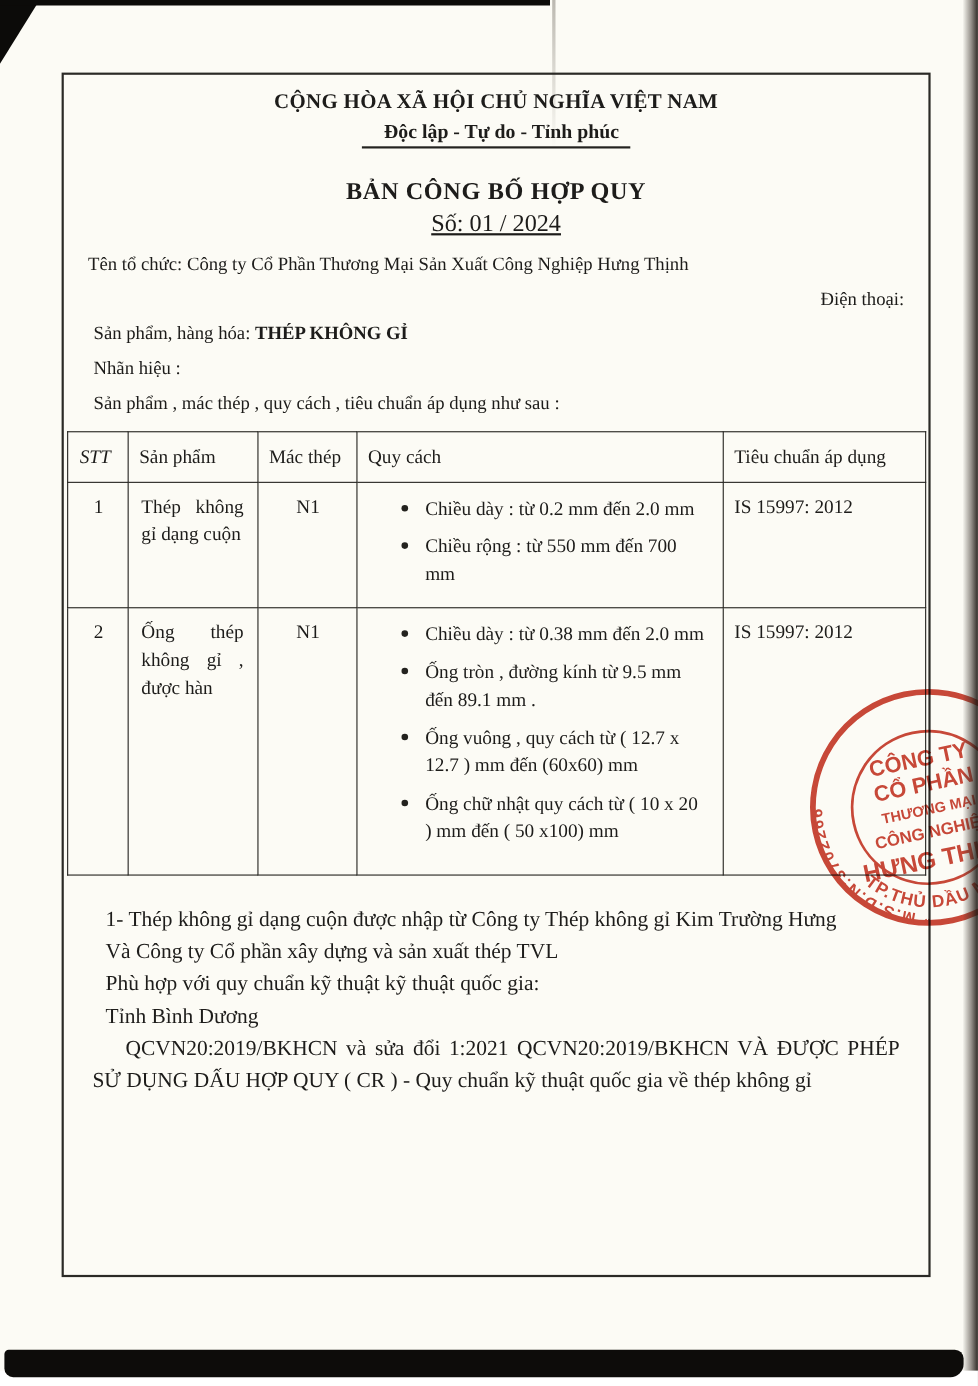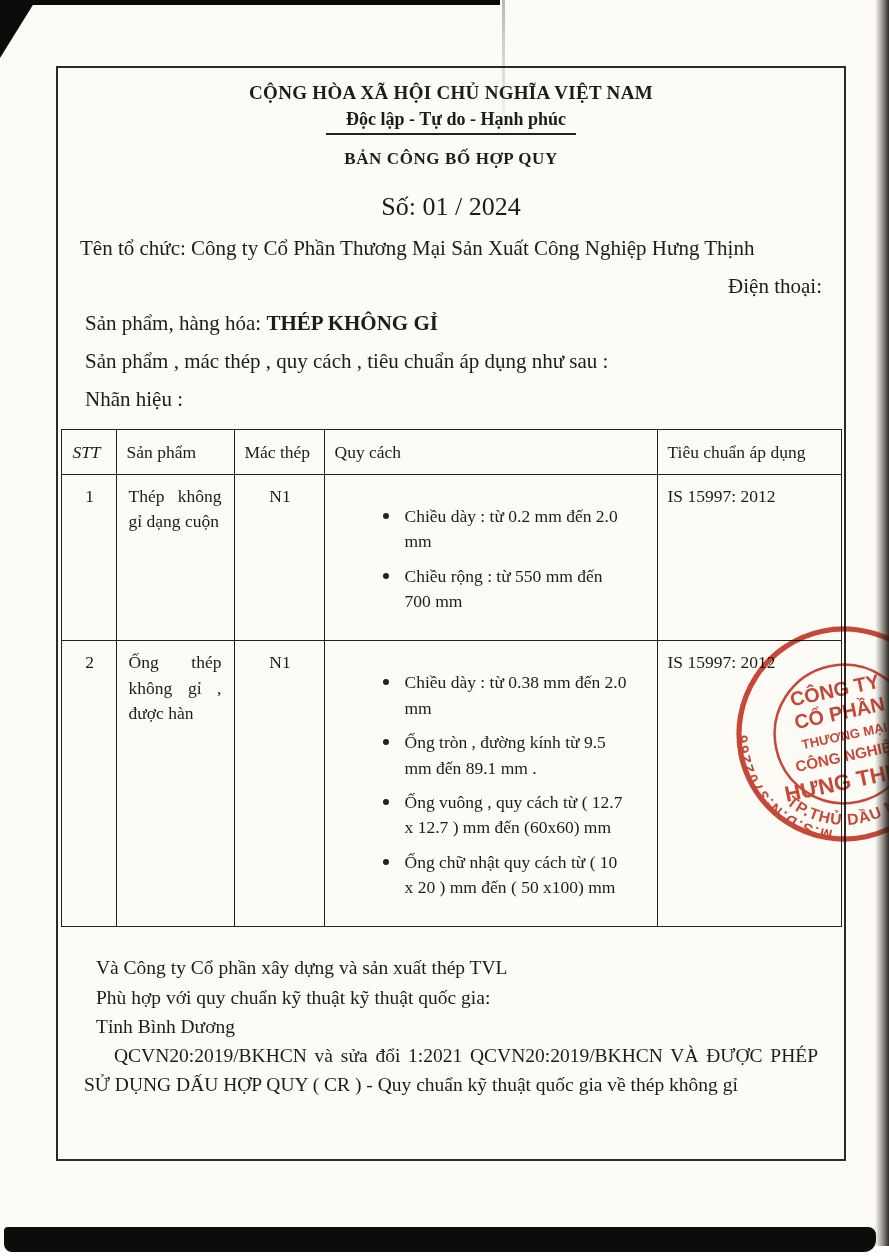--- a/index.html
+++ b/index.html
@@ -24,41 +24,41 @@
 
   
   .frame { position:absolute; left:56px; top:66px; width:790px; height:1095px;
     border:2.2px solid #2b2a26; z-index:2; overflow:hidden; }
 
   .center { text-align:center; }
   .head1 { margin-top:14px; font-size:19px; font-weight:bold; letter-spacing:.3px; }
   .motto-wrap { margin-top:5px; }
   .motto { display:inline-block; font-size:18px; font-weight:bold;
     border-bottom:2.4px solid #23221f; padding:0 10px 3px 20px; }
-  .doc-title { margin-top:14px; font-size:17px; font-weight:bold; letter-spacing:.6px; }
-  .doc-no { margin-top:23px; font-size:26px; }
+  .doc-title { margin-top:26px; font-size:22px; font-weight:bold; letter-spacing:.6px; }
+  .doc-no { margin-top:3px; font-size:22px;text-decoration:underline; }
 
-  .intro { margin-top:11px; padding:0 22px; font-size:21px; line-height:1.51; }
+  .intro { margin-top:11px; padding:0 22px; font-size:17px; line-height:1.51; }
   .intro p { margin:0; }
   .intro .phone { margin-top:6px;text-align:right; }
   .sub { padding-left:5px; }
   .sub p { margin-top:6px; }
 
   table.products { border-collapse:collapse; margin:13px auto 0 auto; width:780px;
     font-size:17.5px; line-height:1.45; table-layout:fixed; }
   .products th, .products td { border:1.6px solid #23221e; vertical-align:top; font-weight:normal; }
   .products th { padding:10px 8px 9px 10px; text-align:left; }
   .products th.c-stt { text-align:center; padding-left:4px;font-style:italic; }
   .products td { padding:9px 8px 8px 10px; }
   .products td.c-stt { text-align:center; }
   .products td.c-mt { text-align:center; }
   .products td.c-sp { text-align:justify; padding-left:12px; padding-right:12px; }
   .products tr.r1 td { height:94px; }
   .products tr.r2 td { height:243px; }
-  ul.qc { list-style:none; margin:18px; padding:2px 4px 0 0; }
+  ul.qc { list-style:none; margin:0; padding:2px 4px 0 0; }
   ul.qc li { position:relative; padding-left:52px; margin-bottom:9px; }
   ul.qc li::before { content:""; position:absolute; left:30px; top:.52em;
     width:6px; height:6px; border-radius:50%; background:#23221e; }
 
   .notes { margin-top:26px; padding:0 26px; font-size:19.5px; line-height:1.5; }
   .notes p { margin:0; }
   .n1 { padding-left:12px; }
   .n2 { padding-left:42px; text-indent:-30px; margin-top:3px; }
   .mt { margin-top:3px; }
   .n3 { margin-left:-18px; text-indent:30px; text-align:justify; margin-top:3px; }
@@ -78,32 +78,32 @@
 </head>
 <body>
 
 <div class="scan">
   <div class="paper"></div>
   <div class="crease"></div>
 
   <div class="frame">
     <div class="center head1">CỘNG HÒA XÃ HỘI CHỦ NGHĨA VIỆT NAM</div>
     <div class="center motto-wrap">
-      <span class="motto">Độc lập - Tự do - Hạnh phúc</span>
+      <span class="motto">Độc lập - Tự do - Tỉnh phúc</span>
     </div>
     <div class="center doc-title">BẢN CÔNG BỐ HỢP QUY</div>
     <div class="center doc-no">Số: 01 / 2024</div>
 
     <div class="intro">
       <p>Tên tổ chức: Công ty Cổ Phần Thương Mại Sản Xuất Công Nghiệp Hưng Thịnh</p>
       <p class="phone">Điện thoại:</p>
       <div class="sub">
         <p><span>Sản phẩm, hàng hóa: </span><b>THÉP KHÔNG GỈ</b></p>
+        <p>Nhãn hiệu :</p>
         <p>Sản phẩm , mác thép , quy cách , tiêu chuẩn áp dụng như sau :</p>
-        <p>Nhãn hiệu :</p>
       </div>
     </div>
 
     <table class="products">
       <colgroup>
         <col style="width:55px">
           <col style="width:118px">
           <col style="width:90px">
           <col style="width:333px">
           <col style="width:184px">
@@ -141,20 +141,21 @@
               <li><span>Ống vuông , quy cách từ ( 12.7 x 12.7 ) mm đến (60x60) mm</span></li>
               <li><span>Ống chữ nhật quy cách từ ( 10 x 20 ) mm đến ( 50 x100) mm</span></li>
             </ul>
           </td>
           <td class="c-tc">IS 15997: 2012</td>
         </tr>
       </tbody>
     </table>
 
     <div class="notes">
+      <p class="n1">1- Thép không gỉ dạng cuộn được nhập từ Công ty Thép không gỉ Kim Trường Hưng</p>
       <p class="n1">Và Công ty Cổ phần xây dựng và sản xuất thép TVL</p>
       <p class="n1 mt">Phù hợp với quy chuẩn kỹ thuật kỹ thuật quốc gia:</p>
       <p class="n1 mt">Tỉnh Bình Dương</p>
       <p class="n3">QCVN20:2019/BKHCN và sửa đổi 1:2021 QCVN20:2019/BKHCN VÀ ĐƯỢC PHÉP SỬ DỤNG DẤU HỢP QUY ( CR ) -  Quy chuẩn kỹ thuật quốc gia về thép không gỉ</p>
     </div>
   </div>
 
   <svg class="seal" viewBox="0 0 240 240" aria-hidden="true">
     <defs>
       <path id="arcLeft" d="M120,212 A92,92 0 0 1 28,120 A92,92 0 0 1 120,28" fill="none"></path>

